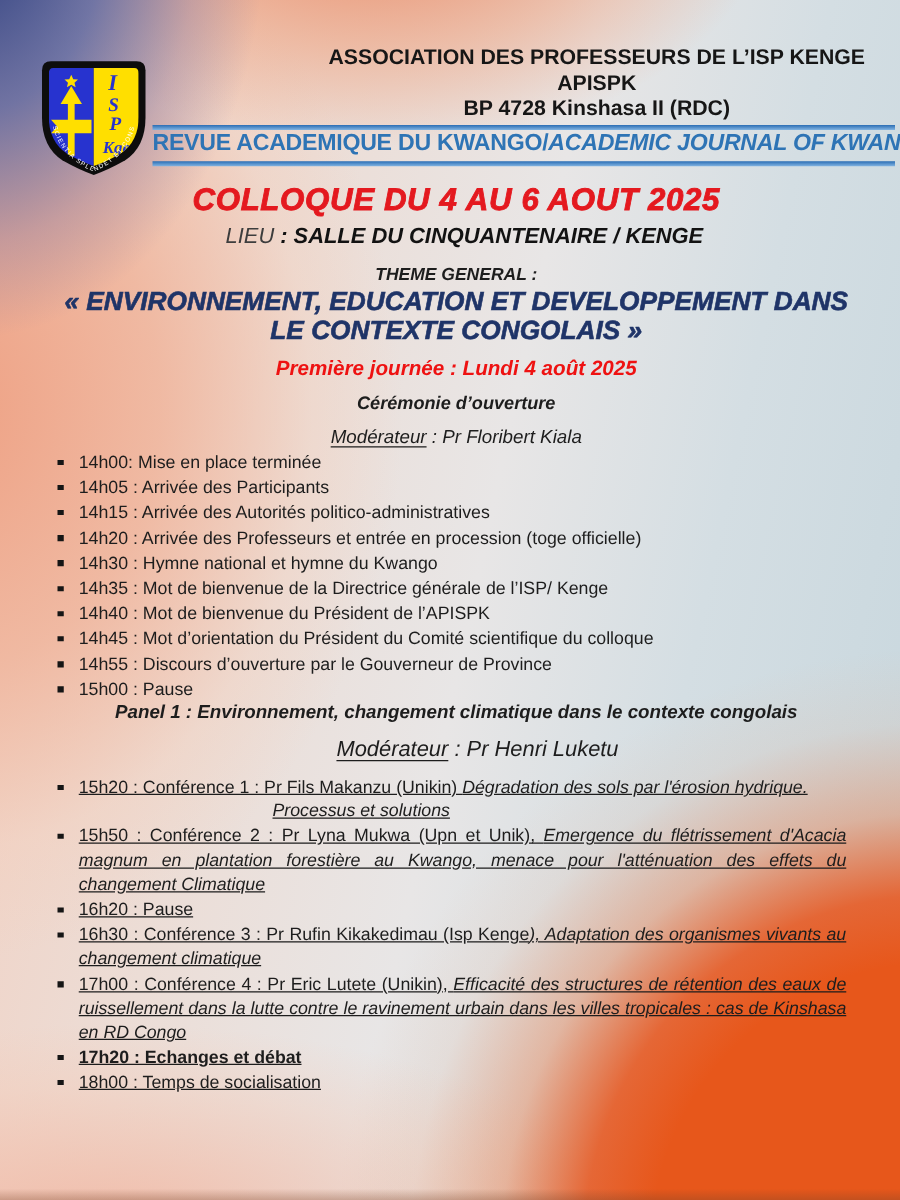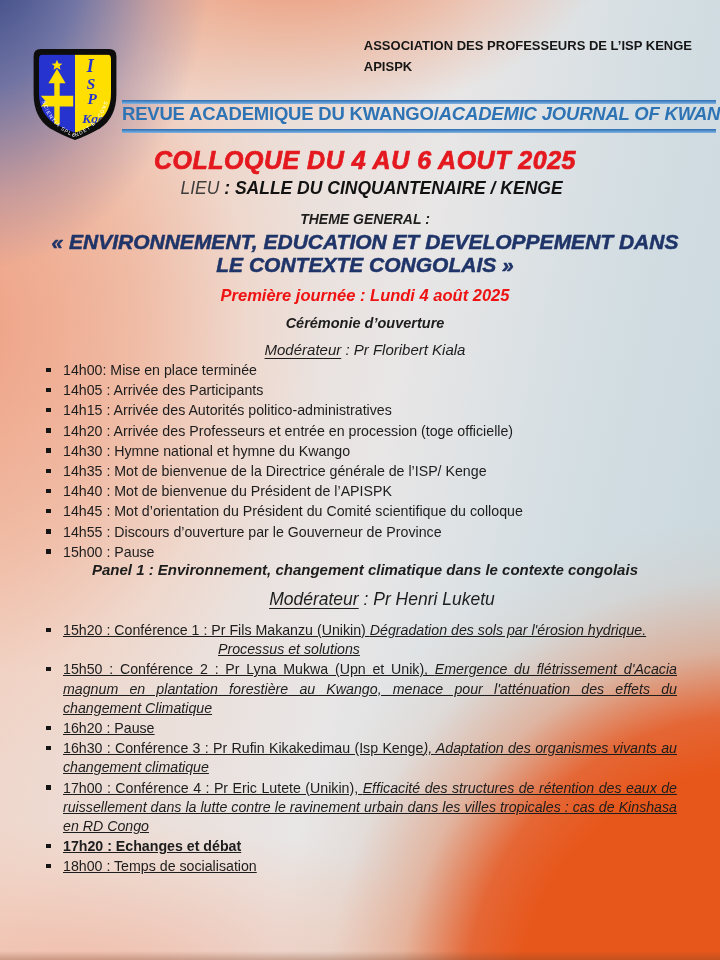--- a/index.html
+++ b/index.html
@@ -11,21 +11,21 @@
       radial-gradient(circle 600px at 104% 104%, #e7571b 0%, #e7571b 38%, rgba(231,90,35,.9) 47%, rgba(236,130,80,.45) 58%, rgba(240,170,130,.12) 70%, rgba(240,170,130,0) 80%),
       radial-gradient(ellipse 300px 420px at -3% -6%, rgba(32,52,120,.95) 0%, rgba(70,90,160,.75) 35%, rgba(120,110,160,.35) 60%, rgba(150,120,150,0) 78%),
       radial-gradient(ellipse 420px 260px at 42% -8%, rgba(233,125,85,.9) 0%, rgba(238,160,125,.55) 45%, rgba(242,190,160,0) 75%),
       radial-gradient(ellipse 430px 520px at -6% 34%, rgba(238,158,128,.95) 0%, rgba(240,178,152,.8) 40%, rgba(244,205,185,.35) 68%, rgba(246,220,205,0) 85%),
       radial-gradient(ellipse 520px 200px at 12% 102%, rgba(242,180,158,.8) 0%, rgba(244,200,180,.35) 55%, rgba(246,215,200,0) 80%),
       linear-gradient(102deg, #f3cdbd 0%, #ecddd6 30%, #e8e6e6 52%, #d4dee3 72%, #c6d6dd 100%);
   }
   .abs{position:absolute;}
   
   .logo{left:30px;top:46px;width:90px;height:96px;}
-  .org{top:36px;right:28px;text-align:left;font-weight:bold;font-size:13px;line-height:20.5px;color:#161616;}
+  .org{top:36px;right:28px;text-align:center;font-weight:bold;font-size:17px;line-height:20.5px;color:#161616;}
   .rule{left:122px;right:4px;height:3.5px;background:linear-gradient(#2a6db4,#82b4e2);}
   .rule1{top:100px;} .rule2{top:129px;}
   .journal{top:103px;left:122px;right:4px;text-align:center;font-weight:bold;font-size:18.5px;letter-spacing:-0.2px;color:#2E74B5;white-space:nowrap;}
   .journal .en{font-style:italic;}
   
   .center{left:0;width:720px;text-align:center;padding-left:10px;box-sizing:border-box;font-style:italic;}
   .colloque{top:146px;font-size:25px;font-weight:bold;color:#E4191F;letter-spacing:.5px;-webkit-text-stroke:.7px #E4191F;}
   .lieu{top:178px;font-size:17.5px;padding-left:23px;}
   .lieu .lbl{font-weight:400;color:#3d3d3d;}
   .lieu .val{font-weight:bold;color:#121212;}
@@ -78,20 +78,21 @@
       </g>
     </g>
     <text font-size="5.6" fill="#ffffff" letter-spacing="1.2">
       <textPath href="#mottoPath" startOffset="2">SCIENTIA SPLENDET ET CONSCIENTIA</textPath>
     </text>
   </svg>
 
   <div class="abs org">
     <div>ASSOCIATION DES PROFESSEURS DE L’ISP KENGE</div>
     <div>APISPK</div>
+    <div>BP 4728 Kinshasa II (RDC)</div>
   </div>
 
   <div class="abs rule rule1"></div>
   <div class="abs journal"><span>REVUE ACADEMIQUE DU KWANGO/</span><span class="en">ACADEMIC JOURNAL OF KWANGO</span></div>
   <div class="abs rule rule2"></div>
 
   <div class="abs center colloque">COLLOQUE DU 4 AU 6 AOUT 2025</div>
   <div class="abs center lieu"><span class="lbl">LIEU</span><span class="val"> : SALLE DU CINQUANTENAIRE / KENGE</span></div>
   <div class="abs center theme-title">
     <div>« ENVIRONNEMENT, EDUCATION ET DEVELOPPEMENT DANS</div>

